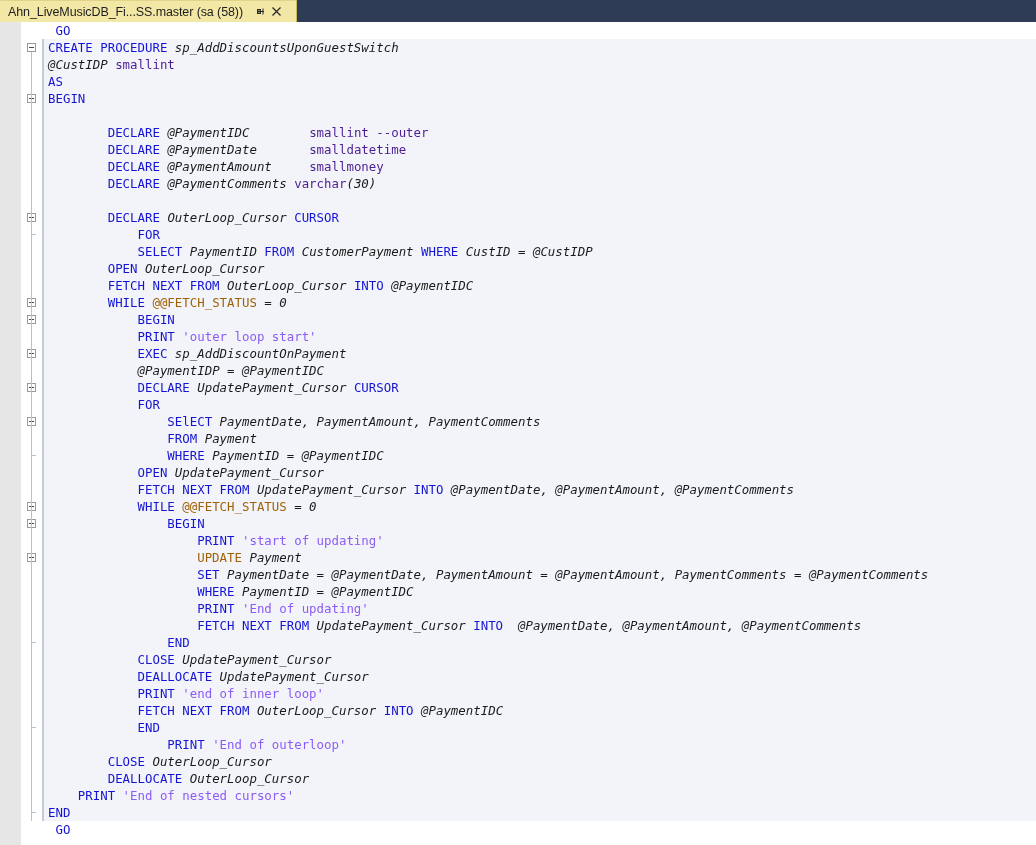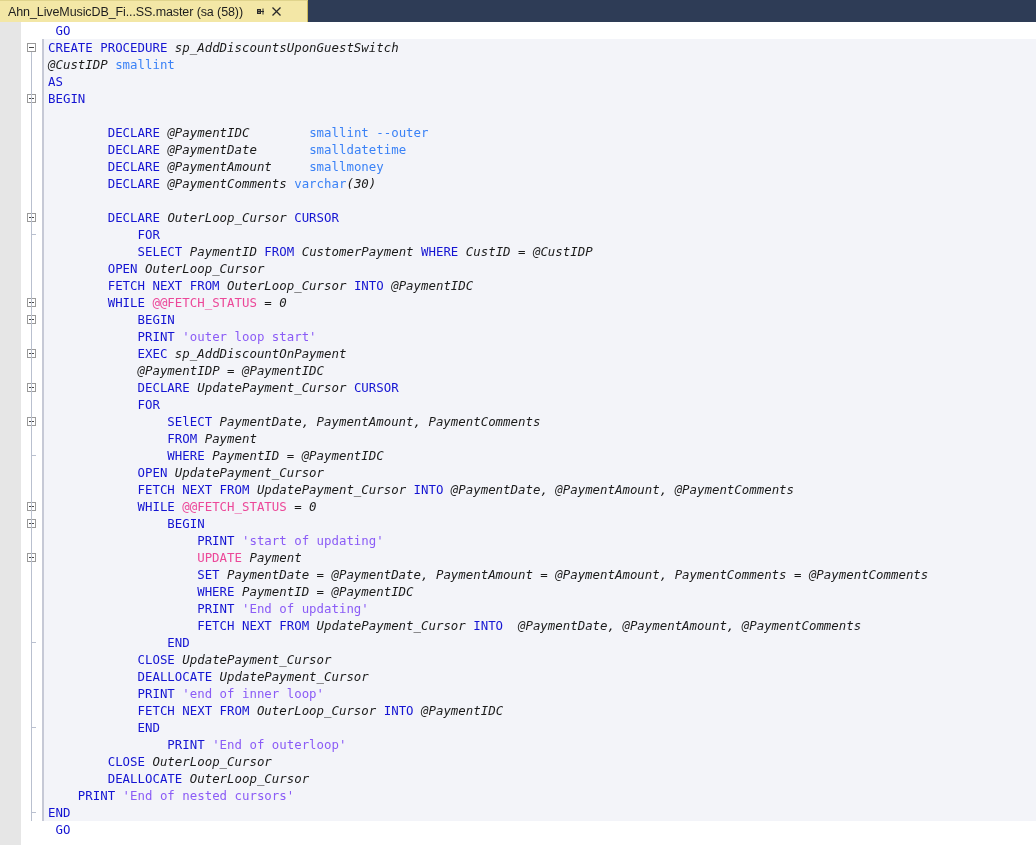--- a/index.html
+++ b/index.html
@@ -18,21 +18,21 @@
     height: 22px;
     background: #2e3c56;
     display: flex;
     align-items: stretch;
   }
   #tab-active {
     display: flex;
     align-items: center;
     background: #f3e7a6;
     height: 22px;
-    padding: 0 23px 0 8px;
+    padding: 0 12px 0 8px;
     border-top: 1px solid #e0d48c;
     border-right: 1px solid #cbb95f;
     color: #1e1e1e;
     font-family: "Liberation Sans", sans-serif;
     font-size: 12.5px;
     white-space: nowrap;
     cursor: pointer;
     user-select: none;
   }
   #tab-title { margin-right: 9px; letter-spacing: -0.1px; }
@@ -130,23 +130,23 @@
     padding-top: 0px;
   }
   .line {
     height: 17px;
     line-height: 17px;
     padding-left: 6px;
     white-space: pre;
   }
   
   .kw   { color: #1414d2; }           
-  .typ  { color: #3b82f6; }           
+  .typ  { color: #4c1d95; }           
   .str  { color: #8b5cf6; }           
-  .glb  { color: #ec4899; }           
+  .glb  { color: #a16207; }           
   .pln  { color: #1a1a1a; font-style: italic; }
 </style>
 </head>
 <body>
 
 <div id="tabstrip">
   <div id="tab-active">
     <span id="tab-title">Ahn_LiveMusicDB_Fi...SS.master (sa (58))</span>
     <span class="tab-btn">
       <svg width="11" height="11" viewBox="0 0 11 11">

